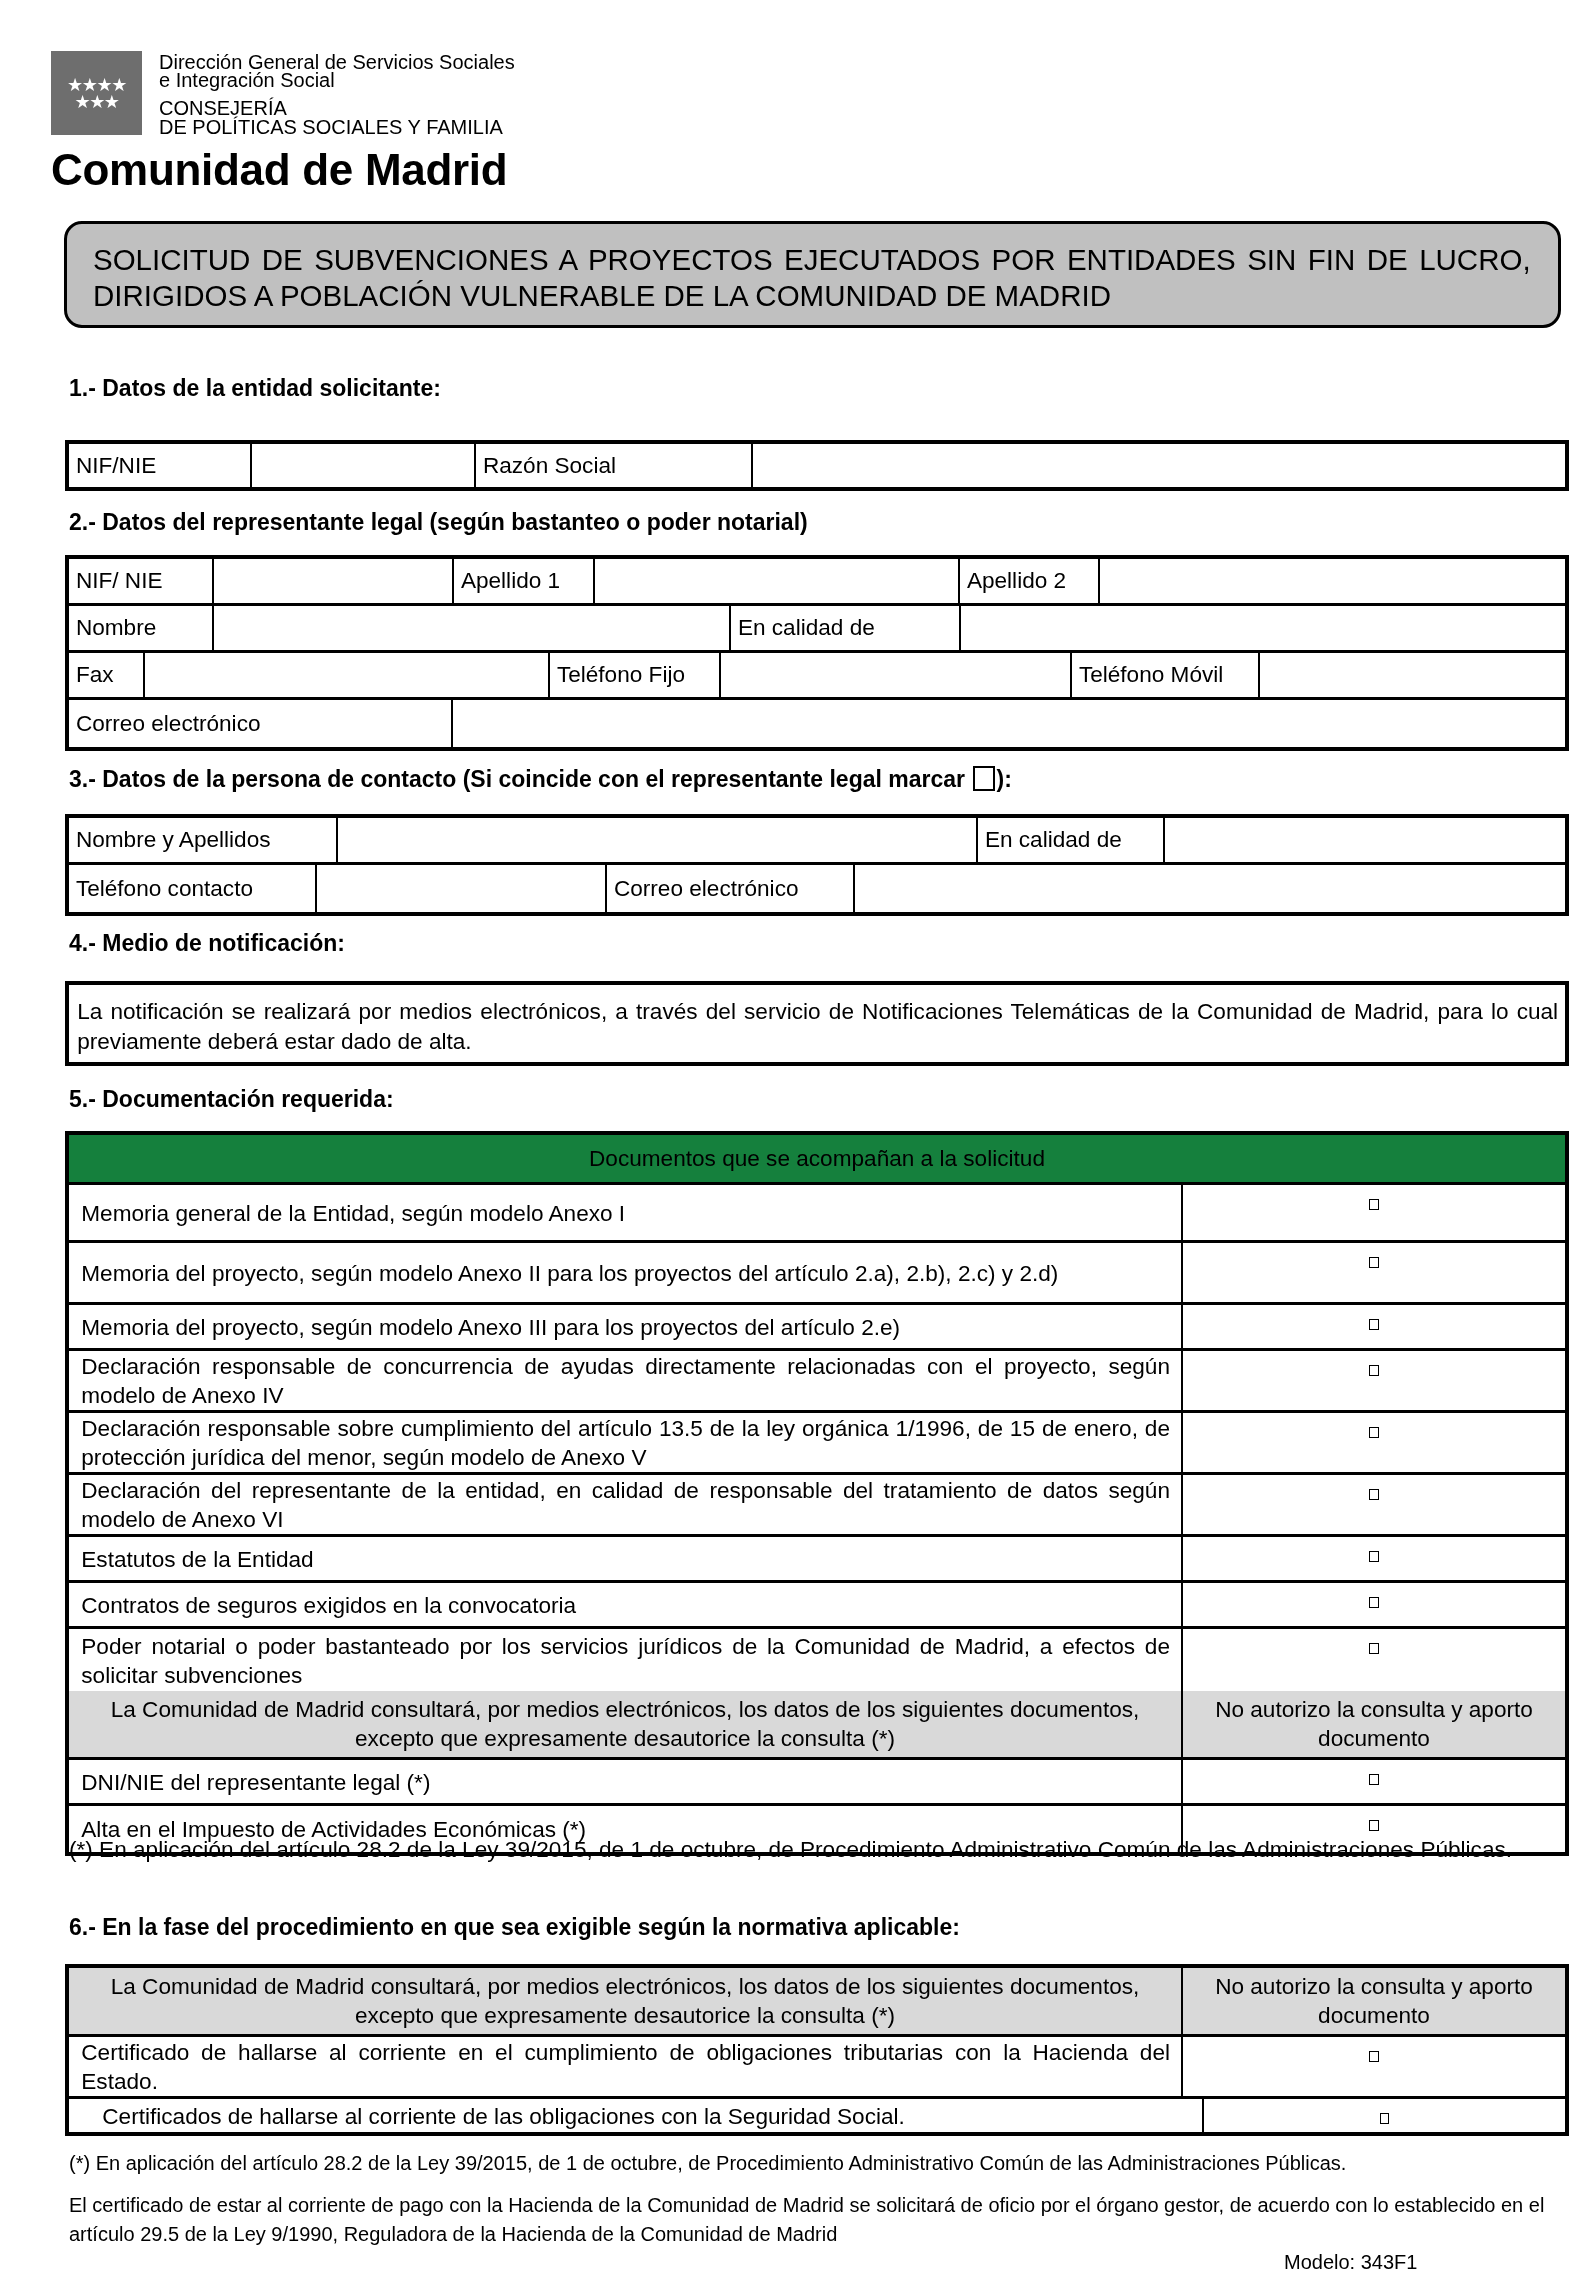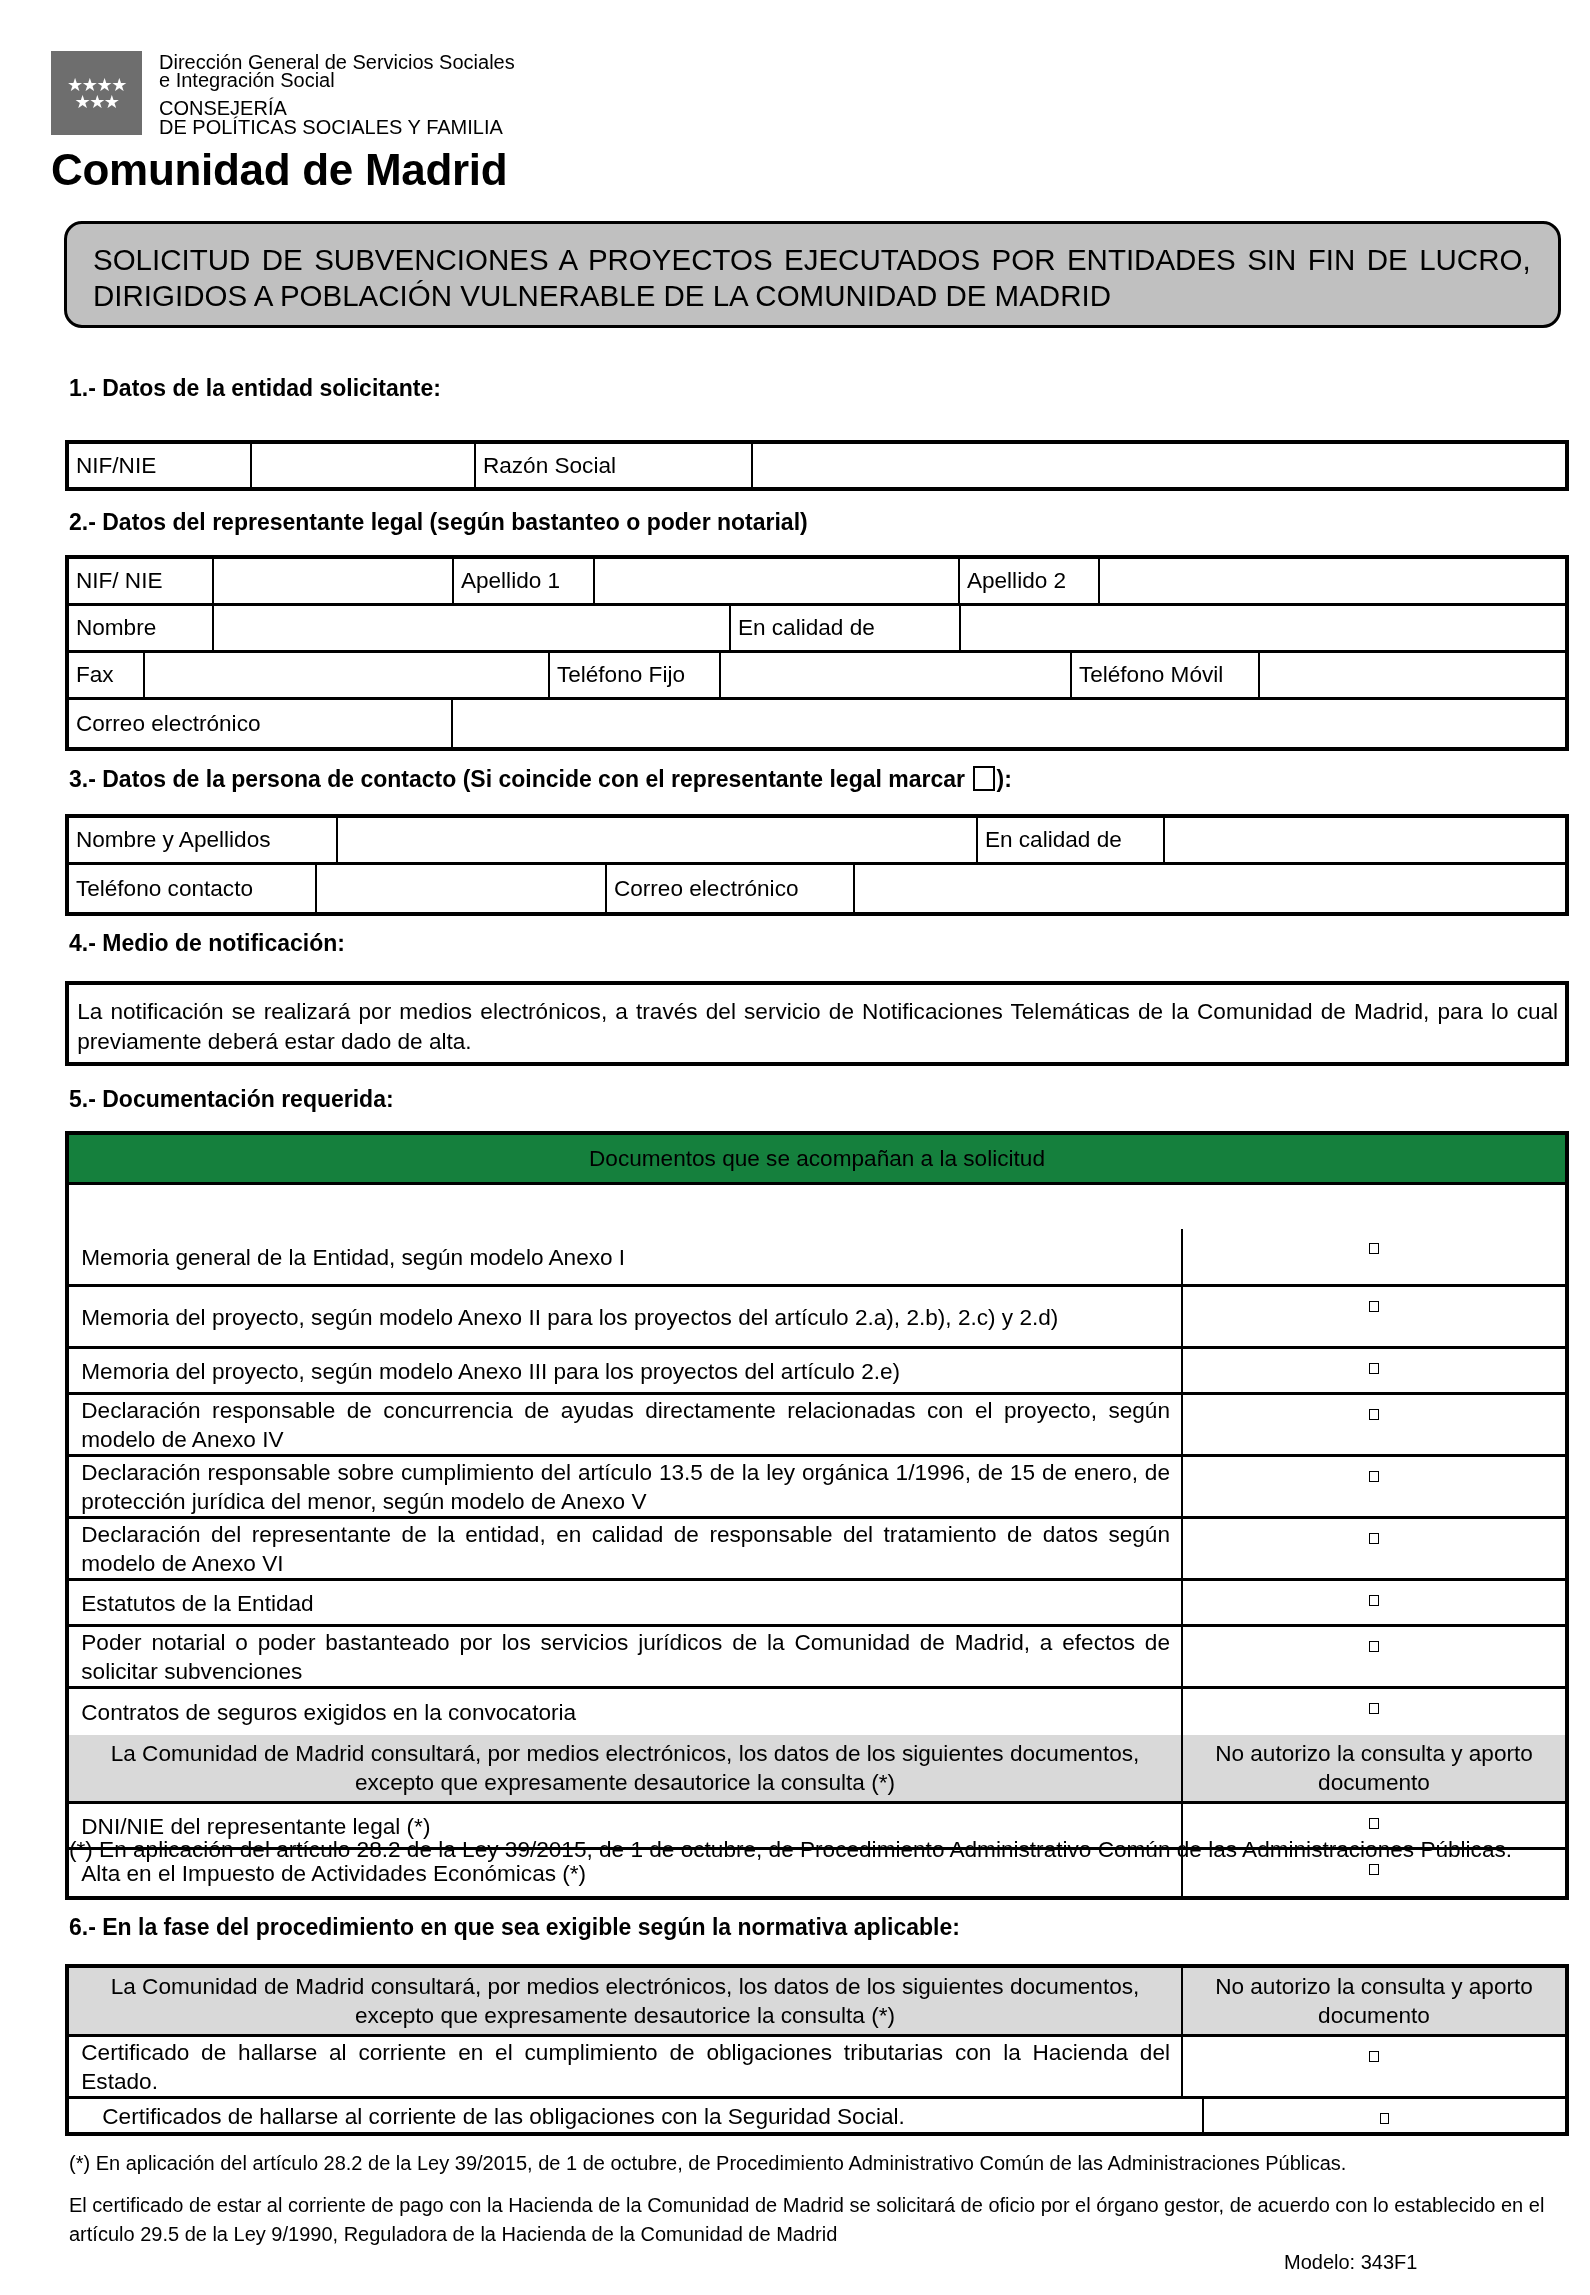--- a/index.html
+++ b/index.html
@@ -127,21 +127,21 @@
   </div>
 </div>
 
 <div class="abs sec-h" style="top:930px">4.- Medio de notificación:</div>
 <div class="notice">La notificación se realizará por medios electrónicos, a través del servicio de Notificaciones Telemáticas de la Comunidad de Madrid, para lo cual previamente deberá estar dado de alta.</div>
 
 <div class="abs sec-h" style="top:1086px">5.- Documentación requerida:</div>
 <div class="doc-table" style="top:1131px">
   <div class="doc-head" style="height:47px">Documentos que se acompañan a la solicitud</div>
   <div id="doc-rows">
-      <div class="doc-row" style="height: 58px; margin-top: 44px;">
+      <div class="doc-row" style="height: 58px;">
         <div class="doc-label">
           <span>Memoria general de la Entidad, según modelo Anexo I</span>
         </div>
         <div class="doc-check">
           <div class="cb"></div>
         </div>
       </div>
       <div class="doc-row" style="height: 62px;">
         <div class="doc-label">
           <span>Memoria del proyecto, según modelo Anexo II para los proyectos del artículo 2.a), 2.b), 2.c) y 2.d)</span>
@@ -183,31 +183,31 @@
         </div>
       </div>
       <div class="doc-row" style="height: 46px;">
         <div class="doc-label">
           <span>Estatutos de la Entidad</span>
         </div>
         <div class="doc-check">
           <div class="cb"></div>
         </div>
       </div>
+      <div class="doc-row" style="height: 46px;">
+        <div class="doc-label">
+          <span>Contratos de seguros exigidos en la convocatoria</span>
+        </div>
+        <div class="doc-check">
+          <div class="cb"></div>
+        </div>
+      </div>
       <div class="doc-row" style="height: 62px;">
         <div class="doc-label">
           <span>Poder notarial o poder bastanteado por los servicios jurídicos de la Comunidad de Madrid, a efectos de solicitar subvenciones</span>
-        </div>
-        <div class="doc-check">
-          <div class="cb"></div>
-        </div>
-      </div>
-      <div class="doc-row" style="height: 46px;">
-        <div class="doc-label">
-          <span>Contratos de seguros exigidos en la convocatoria</span>
         </div>
         <div class="doc-check">
           <div class="cb"></div>
         </div>
       </div>
     </div>
   <div class="doc-subhead">
     <div class="l">La Comunidad de Madrid consultará, por medios electrónicos, los datos de los siguientes documentos, excepto que expresamente desautorice la consulta (*)</div>
     <div class="r">No autorizo la consulta y aporto documento</div>
   </div>

